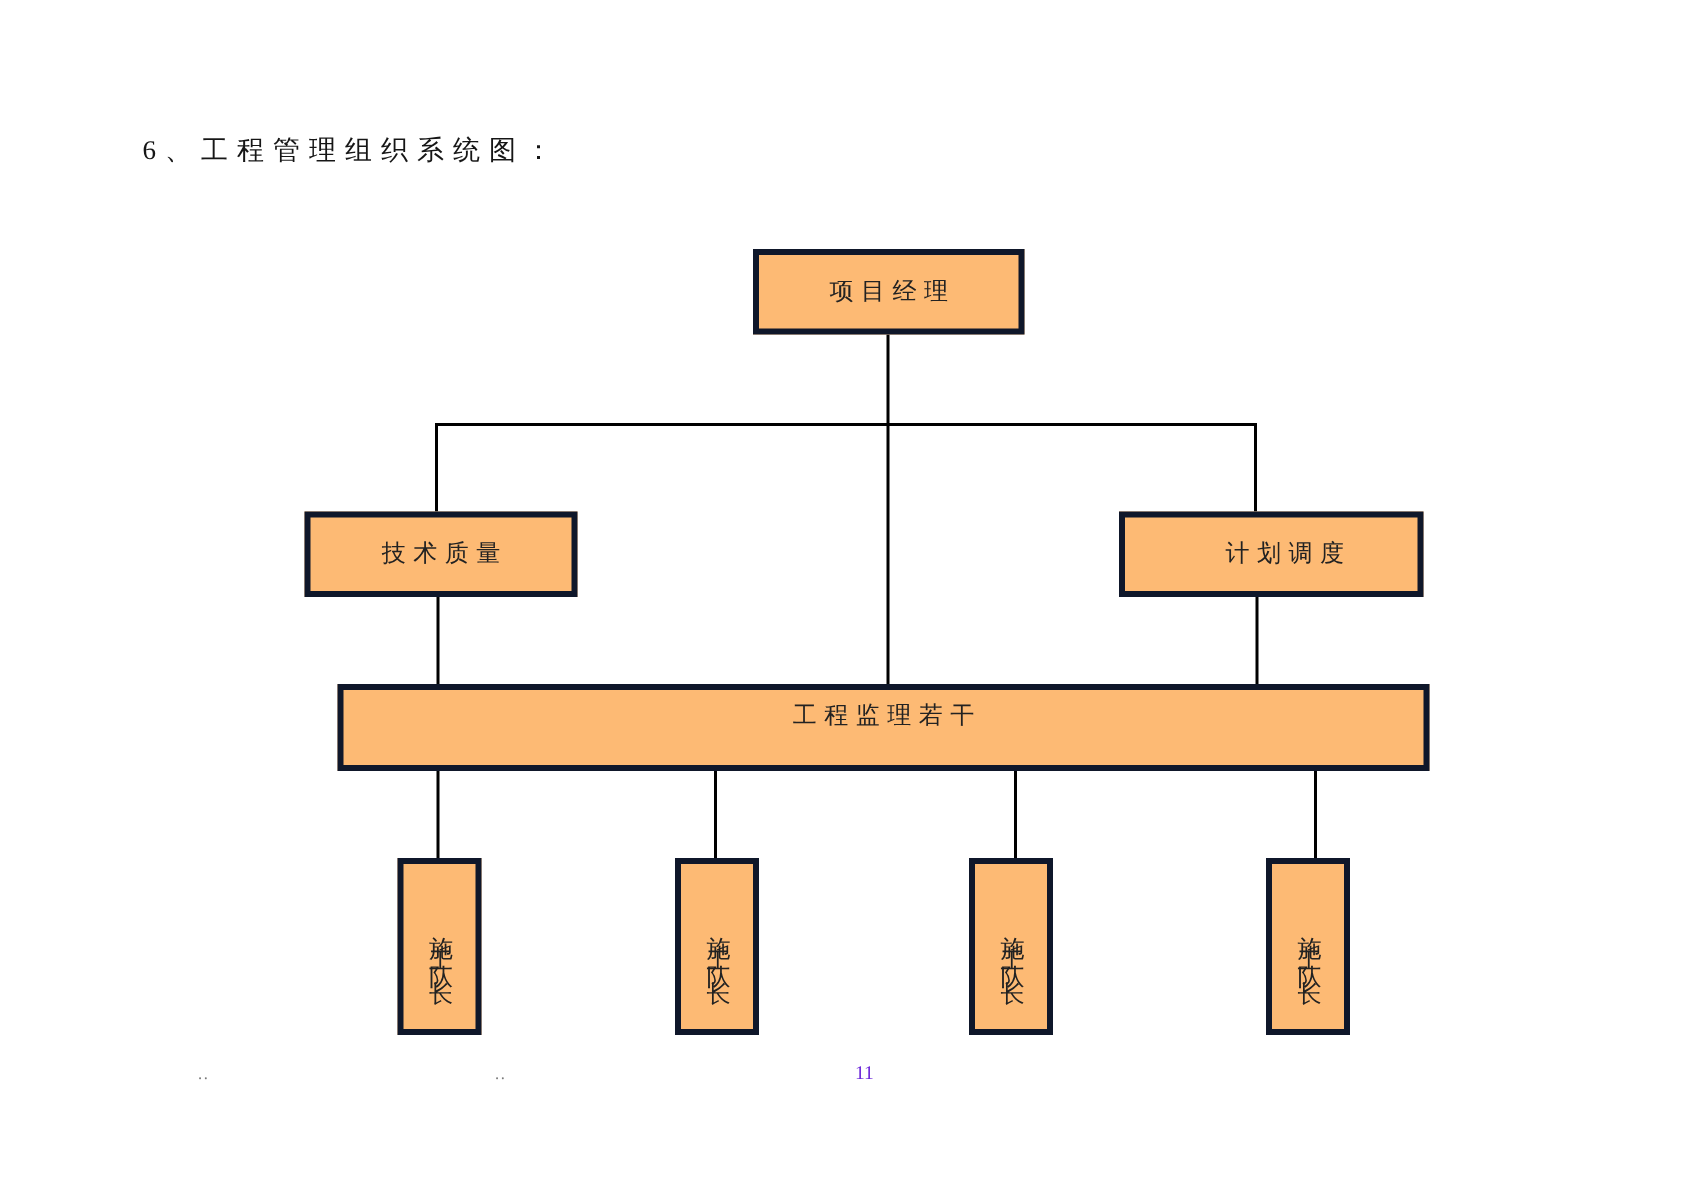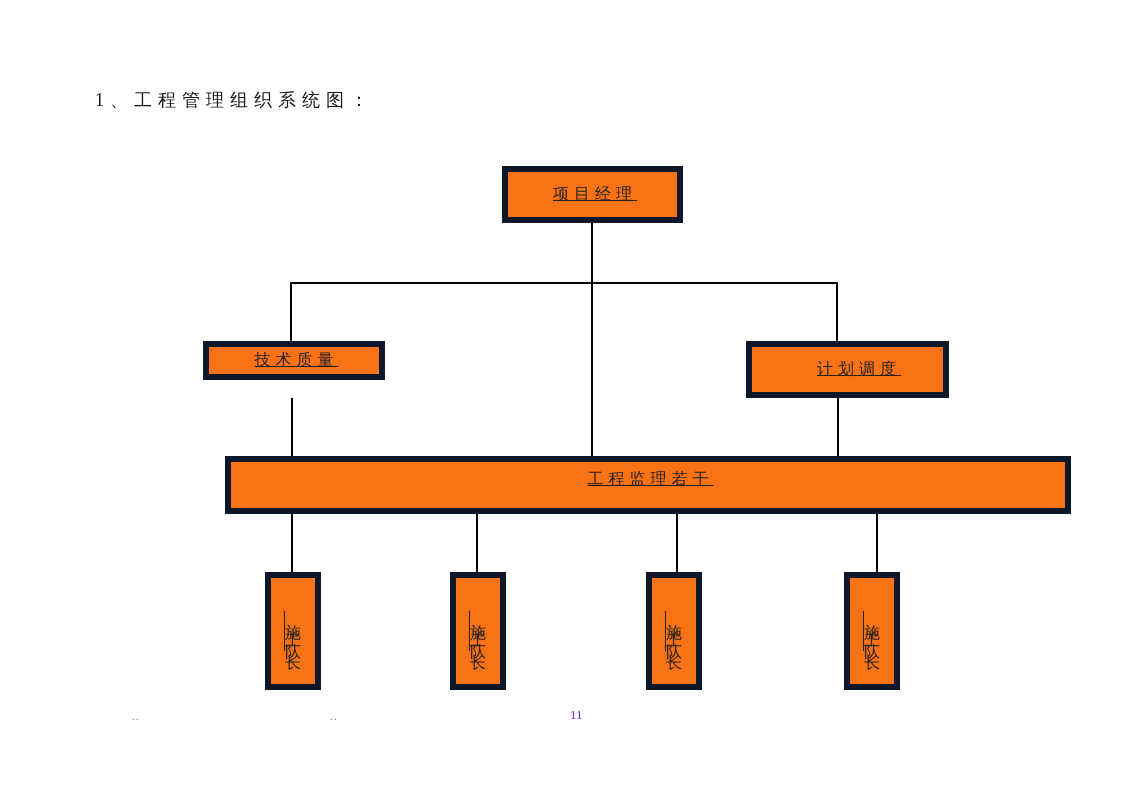--- a/index.html
+++ b/index.html
@@ -23,38 +23,37 @@
     font-size: 18px;
     letter-spacing: 6px;
     font-weight: 500;
     color: #161616;
     white-space: nowrap;
   }
   
   .node {
     position: absolute;
     box-sizing: border-box;
-    border: 6px solid #0f172a;
-    background: #f97316;
+    border: 4px solid #0f172a;
+    background: #fdba74;
     display: flex;
     align-items: center;
     justify-content: center;
     font-size: 16px;
     color: #222222;
     white-space: nowrap;
-    text-decoration: underline;
   }
   .node .lbl {
     letter-spacing: 5px;
     text-indent: 5px;
   }
   .node-top    { left: 502px; top: 166px; width: 181px; height: 57px; }
-  .node-tech   { left: 203px; top: 341px; width: 182px; height: 39px; }
+  .node-tech   { left: 203px; top: 341px; width: 182px; height: 57px; }
   .node-plan   { left: 746px; top: 341px; width: 203px; height: 57px; padding-left: 18px; }
-  .node-wide   { left: 225px; top: 456px; width: 846px; height: 58px;
+  .node-wide   { left: 225px; top: 456px; width: 728px; height: 58px;
                  align-items: flex-start; }
   .node-wide .lbl { margin-top: 7px; }
   .node-crew {
     width: 56px; height: 118px;
     top: 572px;
   }
   .node-crew .lbl {
     writing-mode: vertical-rl;
     text-orientation: upright;
     letter-spacing: 10px;
@@ -88,21 +87,21 @@
     font-size: 13px;
     color: #6d28d9;
     font-family: "Liberation Serif", serif;
   }
 </style>
 </head>
 <body>
 
 <div class="page">
 
-  <div class="doc-heading">1、工程管理组织系统图：</div>
+  <div class="doc-heading">6、工程管理组织系统图：</div>
 
   <div class="line vline" style="left:591px; top:223px; height:60px;"></div>
   <div class="line hline" style="left:290px; top:282px; width:547px;"></div>
   <div class="line vline" style="left:290px; top:282px; height:59px;"></div>
   <div class="line vline" style="left:836px; top:282px; height:59px;"></div>
   <div class="line vline" style="left:591px; top:282px; height:174px;"></div>
   <div class="line vline" style="left:291px; top:398px; height:58px;"></div>
   <div class="line vline" style="left:837px; top:398px; height:58px;"></div>
   <div class="line vline" style="left:291px; top:514px; height:58px;"></div>
   <div class="line vline" style="left:476px; top:514px; height:58px;"></div>

